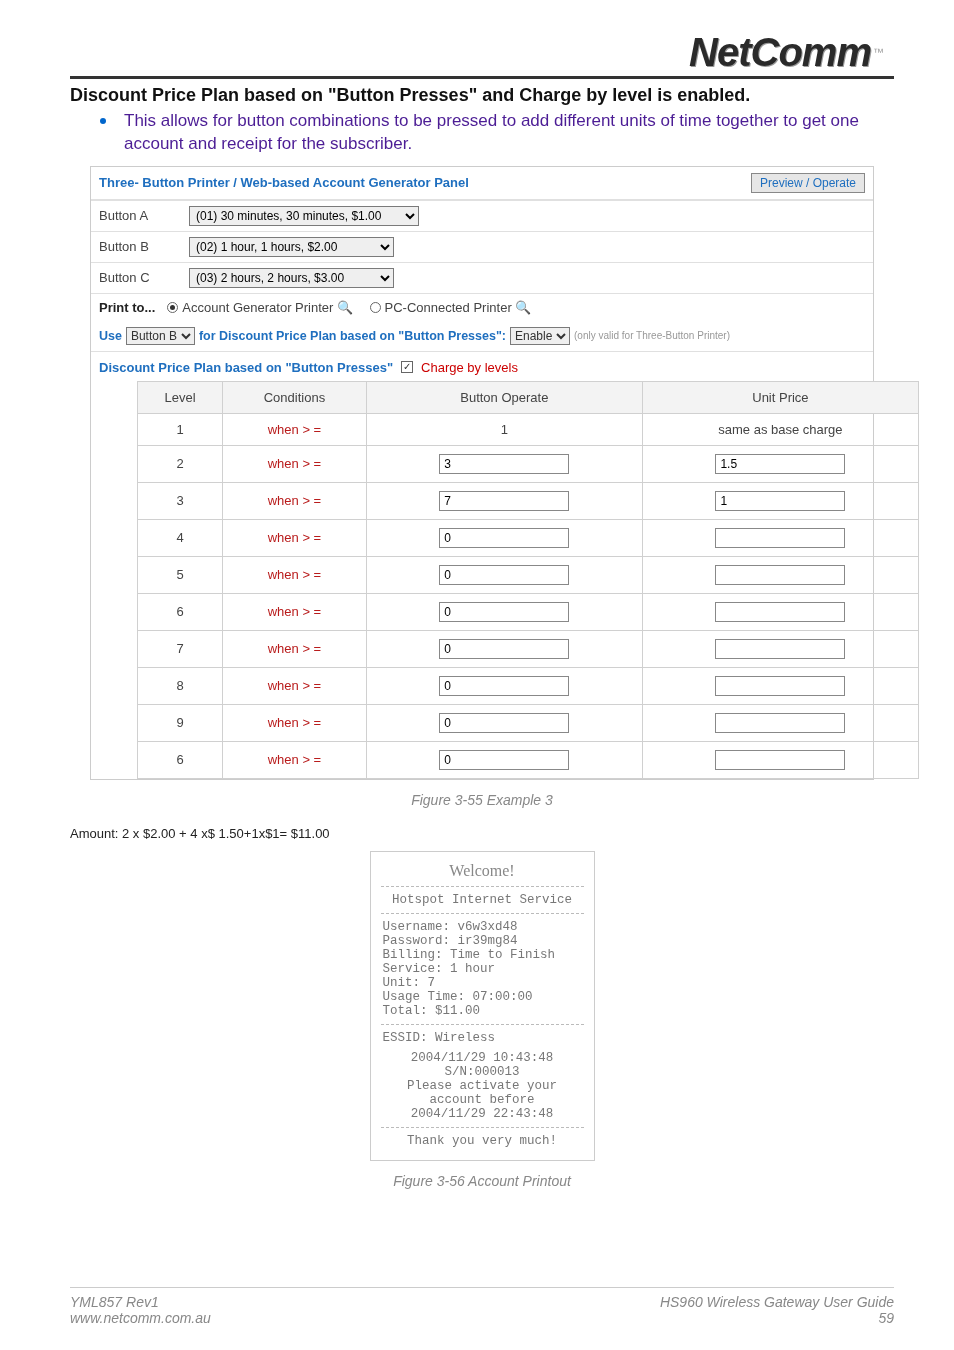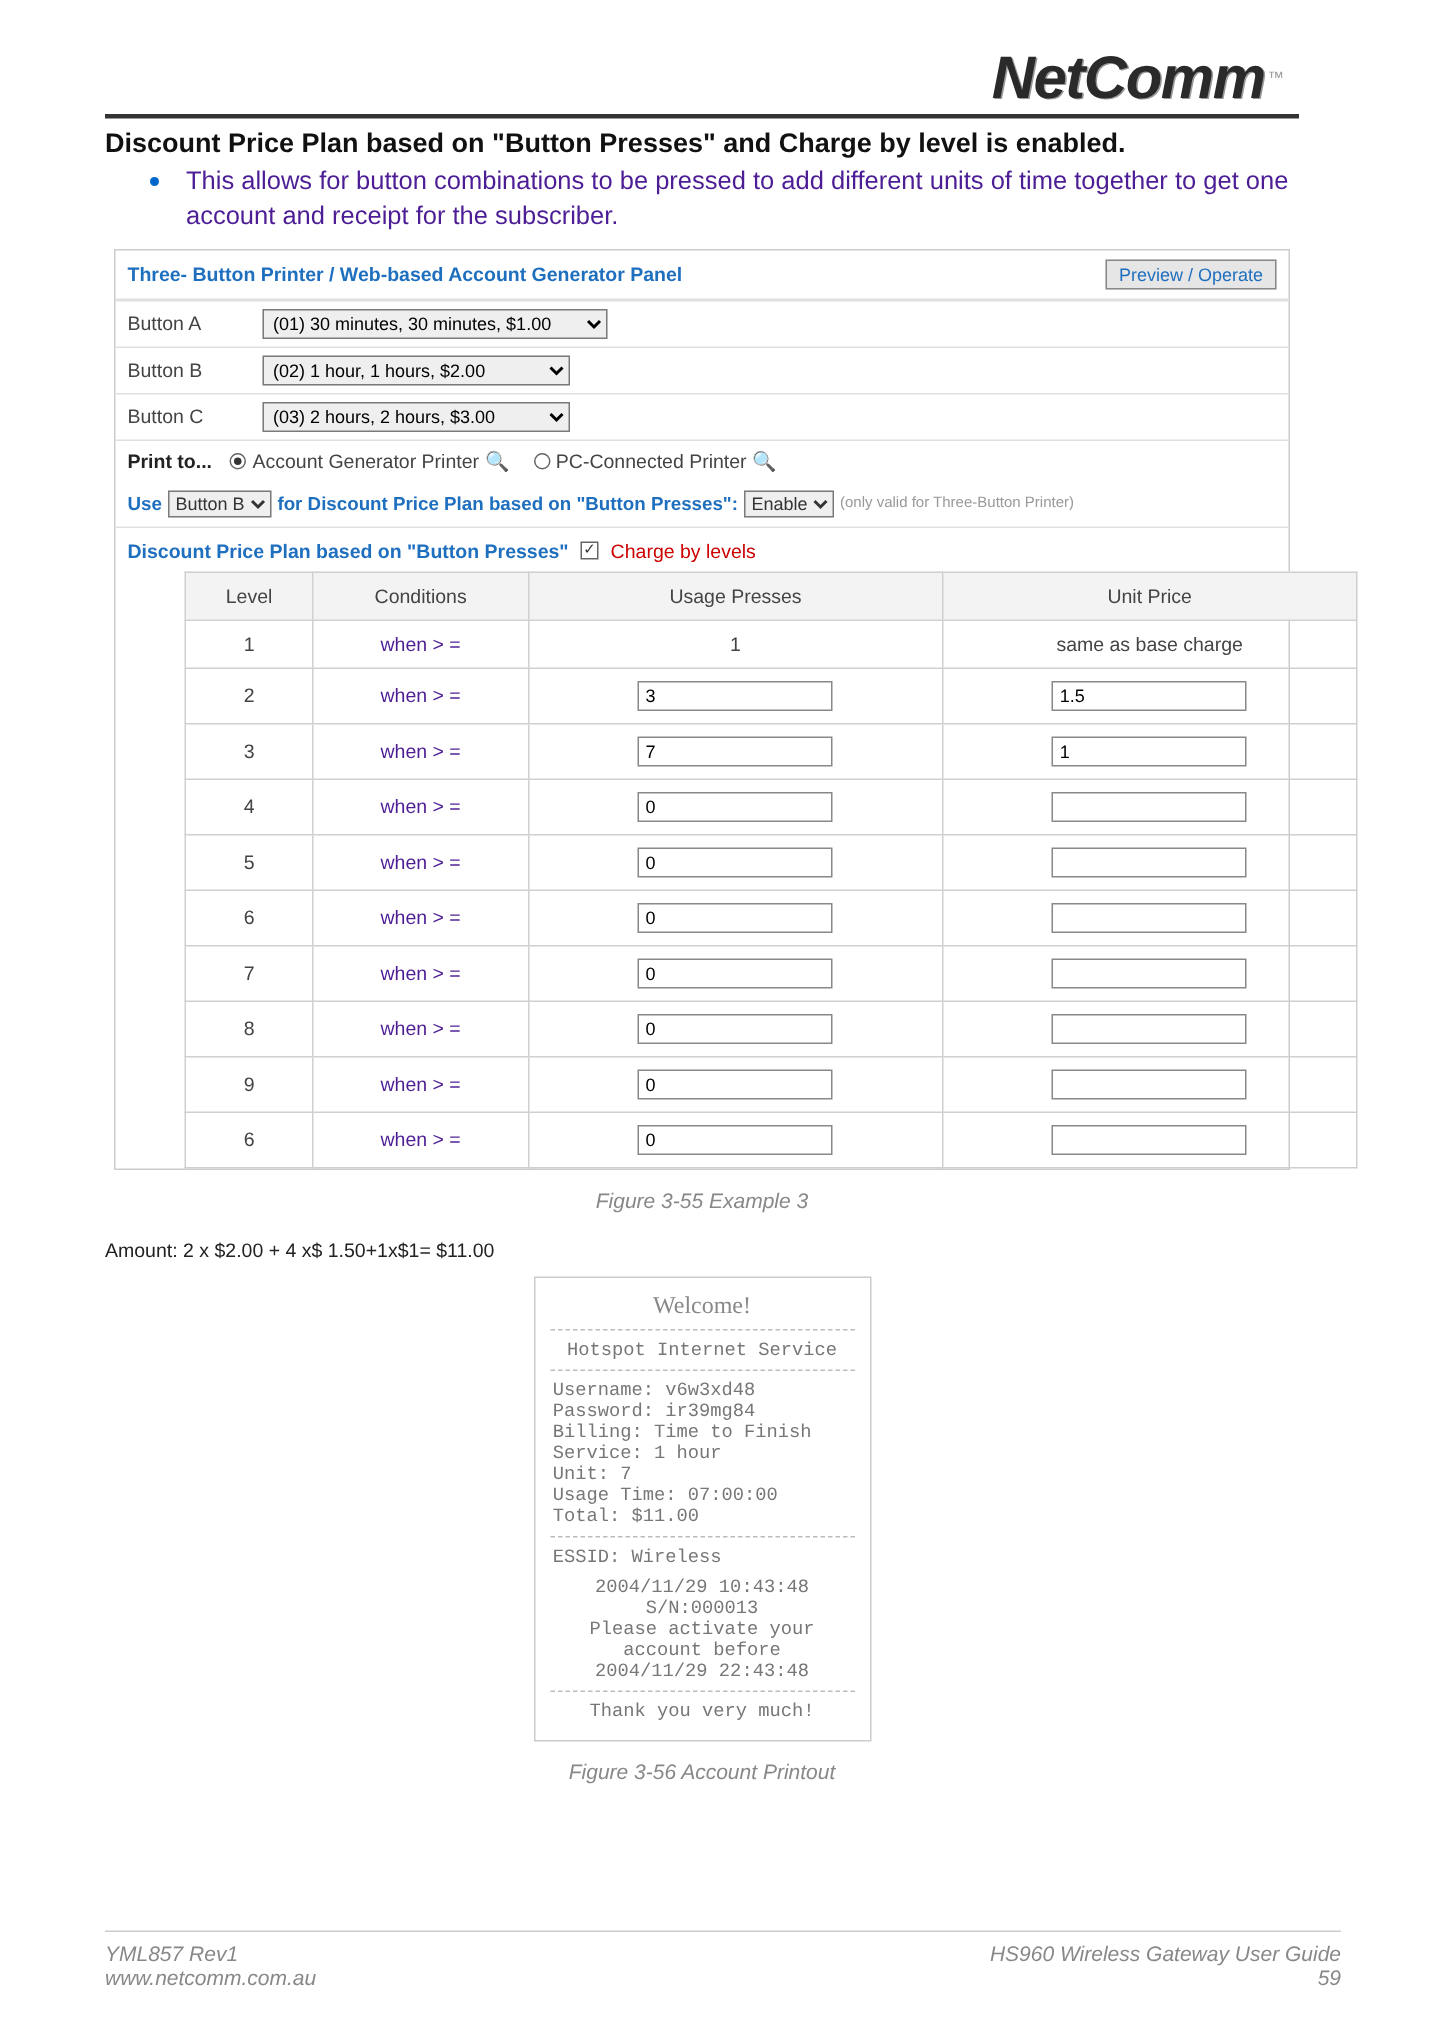--- a/index.html
+++ b/index.html
@@ -1,17 +1,17 @@
 <!DOCTYPE html>
 <html><head>
 <meta charset="utf-8">
 <style>
   * { box-sizing: border-box; margin: 0; padding: 0; }
   body { width: 954px; height: 1350px; background: #fff; font-family: Arial, Helvetica, sans-serif; position: relative; }
-  .page { padding: 32px 88px 30px 70px; }
+  .page { padding: 32px 60px 30px 70px; }
   .logo-row { display: flex; justify-content: flex-end; align-items: center; padding-right: 10px; margin-bottom: 4px; }
   .logo-text { font-family: 'Arial Black', Impact, sans-serif; font-weight: 900; font-style: italic; font-size: 40px; letter-spacing: -1px; color: #2a2a2a; text-shadow: 1px 1px 0 #999; line-height: 1; }
   .logo-tm { font-size: 11px; color: #999; vertical-align: top; margin-left: 2px; }
   .top-rule { border: none; border-top: 3px solid #333; margin-bottom: 6px; }
   .section-title { font-family: 'Helvetica Neue', Arial, sans-serif; font-weight: 600; font-size: 18px; color: #111; margin-bottom: 2px; }
   .bullet-row { display: flex; align-items: flex-start; margin: 4px 0 10px 30px; }
   .bullet-dot { width: 6px; height: 6px; background: #0066cc; border-radius: 50%; margin-top: 8px; margin-right: 18px; flex-shrink: 0; }
   .bullet-text { font-family: 'Helvetica Neue', Arial, sans-serif; font-size: 17px; color: #4c1d95; line-height: 1.35; }
   .panel-wrap { display: flex; justify-content: center; margin-top: 8px; }
   .panel { width: 784px; border: 1px solid #ccc; background: #fff; font-size: 13px; color: #333; }
@@ -34,21 +34,21 @@
   .use-row { padding: 6px 8px; color: #1f6fbf; font-weight: bold; font-size: 12.5px; display: flex; align-items: center; flex-wrap: wrap; gap: 4px; }
   .use-row .sel-inline { border: 1px solid #7a7a7a; background: #efefef; color: #333; font-weight: normal; font-size: 12px; height: 18px; }
   .use-row .tiny { font-size: 10px; font-weight: normal; color: #999; }
   .sub-head { padding: 8px 8px 6px 8px; display: flex; align-items: center; gap: 8px; border-top: 1px solid #e0e0e0; }
   .sub-head .t { color: #1f6fbf; font-weight: bold; font-size: 13px; }
   .chk { width: 12px; height: 12px; border: 1px solid #666; display: inline-flex; align-items: center; justify-content: center; font-size: 10px; line-height: 1; color: #333; }
   .cbl { color: #c00; font-size: 13px; }
   table.dt { width: 100%; border-collapse: collapse; margin-left: 46px; }
   table.dt th, table.dt td { border: 1px solid #d0d0d0; padding: 8px 6px; text-align: center; font-size: 13px; color: #444; }
   table.dt th { background: #f3f3f3; font-weight: normal; }
-  table.dt td.cond { color: #4c1d95; text-align: center; }
+  table.dt td.cond { color: #b91c1c; text-align: center; }
   .txtin { border: 1px solid #888; background: #fff; font-size: 12px; height: 20px; width: 130px; padding: 0 4px; }
   .fig-cap { text-align: center; font-style: italic; color: #888; font-size: 14px; margin-top: 12px; }
   .amount-line { font-family: 'Helvetica Neue', Arial, sans-serif; font-size: 13px; color: #222; margin: 18px 0 10px 0; }
   .receipt-wrap { display: flex; justify-content: center; margin-top: 6px; }
   .receipt { width: 225px; border: 1px solid #ccc; padding: 10px 12px 12px 12px; background: #fff; font-family: 'Courier New', Courier, monospace; font-size: 12.5px; color: #777; text-align: left; }
   .receipt .rc-title { text-align: center; font-family: Georgia, 'Times New Roman', serif; font-size: 16px; color: #888; margin-bottom: 4px; }
   .receipt .dash { border-top: 1px dashed #bbb; margin: 6px -2px; }
   .receipt .center { text-align: center; }
   .footer { position: absolute; left: 70px; right: 60px; bottom: 24px; display: flex; justify-content: space-between; align-items: flex-end; border-top: 1px solid #ccc; padding-top: 6px; font-family: 'Helvetica Neue', Arial, sans-serif; }
   .footer .fl { font-style: italic; color: #888; font-size: 14px; }
@@ -128,21 +128,21 @@
         <span class="t">Discount Price Plan based on "Button Presses"</span>
         <span class="chk">✓</span>
         <span class="cbl">Charge by levels</span>
       </div>
 
       <table class="dt">
         <thead>
           <tr>
             <th>Level</th>
             <th>Conditions</th>
-            <th>Usage Presses</th>
+            <th>Button Operate</th>
             <th>Unit Price</th>
           </tr>
         </thead>
         <tbody id="dt-body">
             <tr>
               <td>1</td>
               <td class="cond">when &gt; =</td>
               <td>1</td>
               <td>same as base charge</td>
             </tr>

